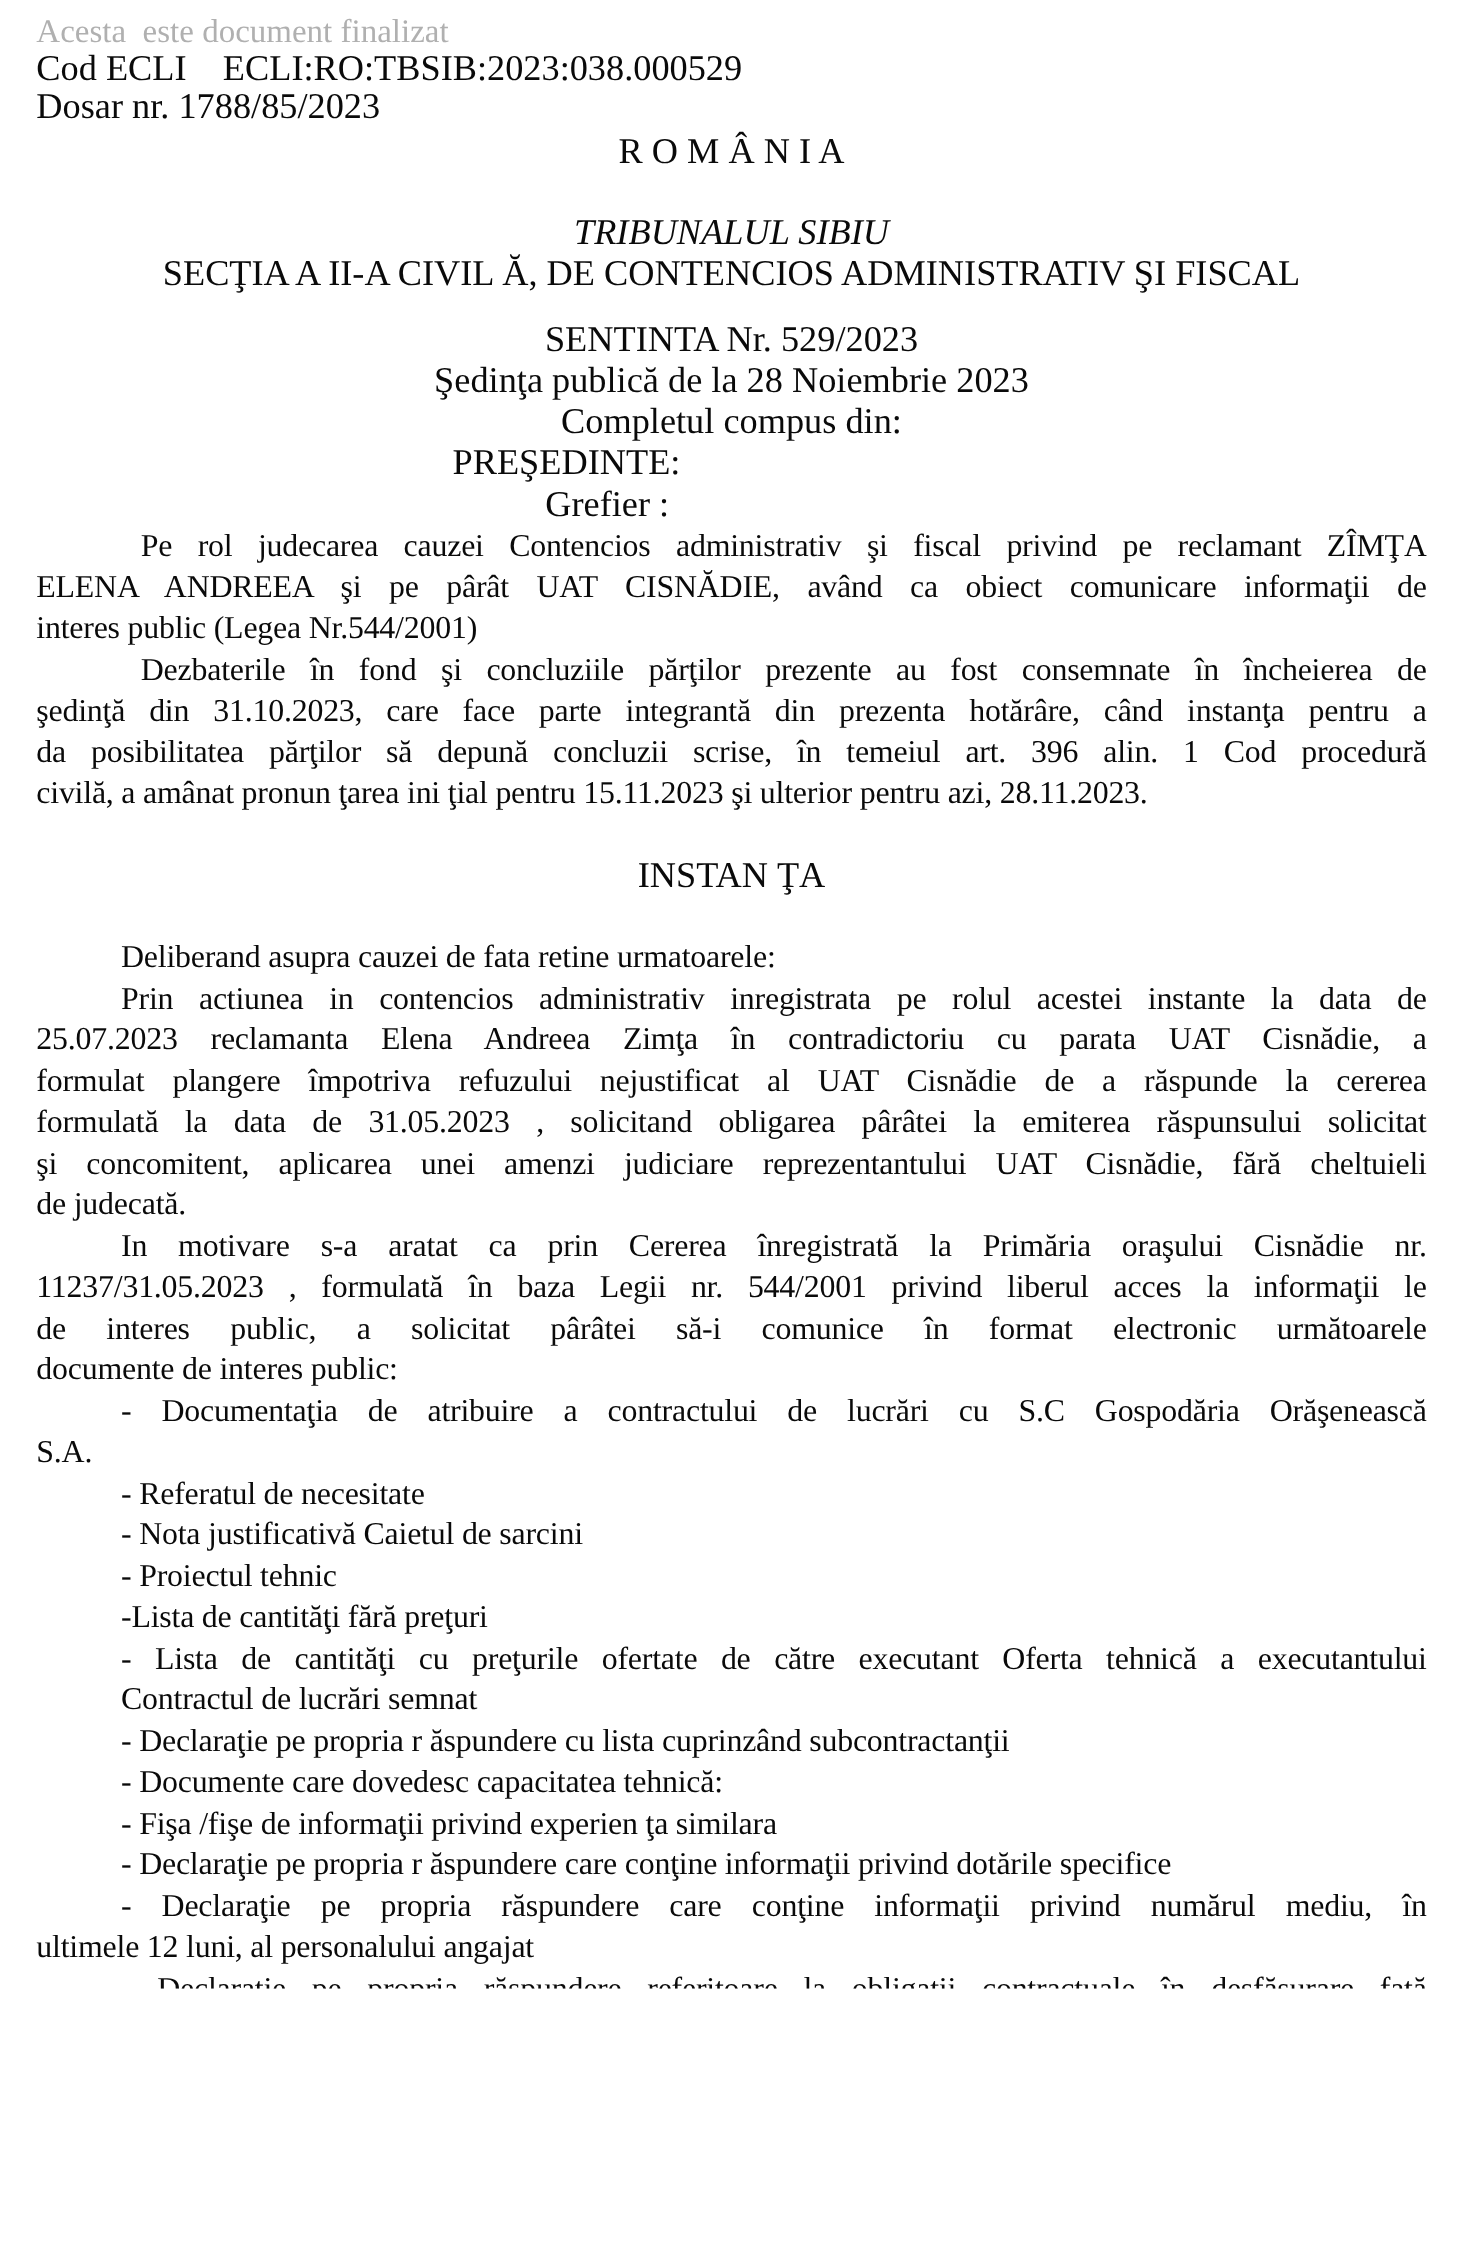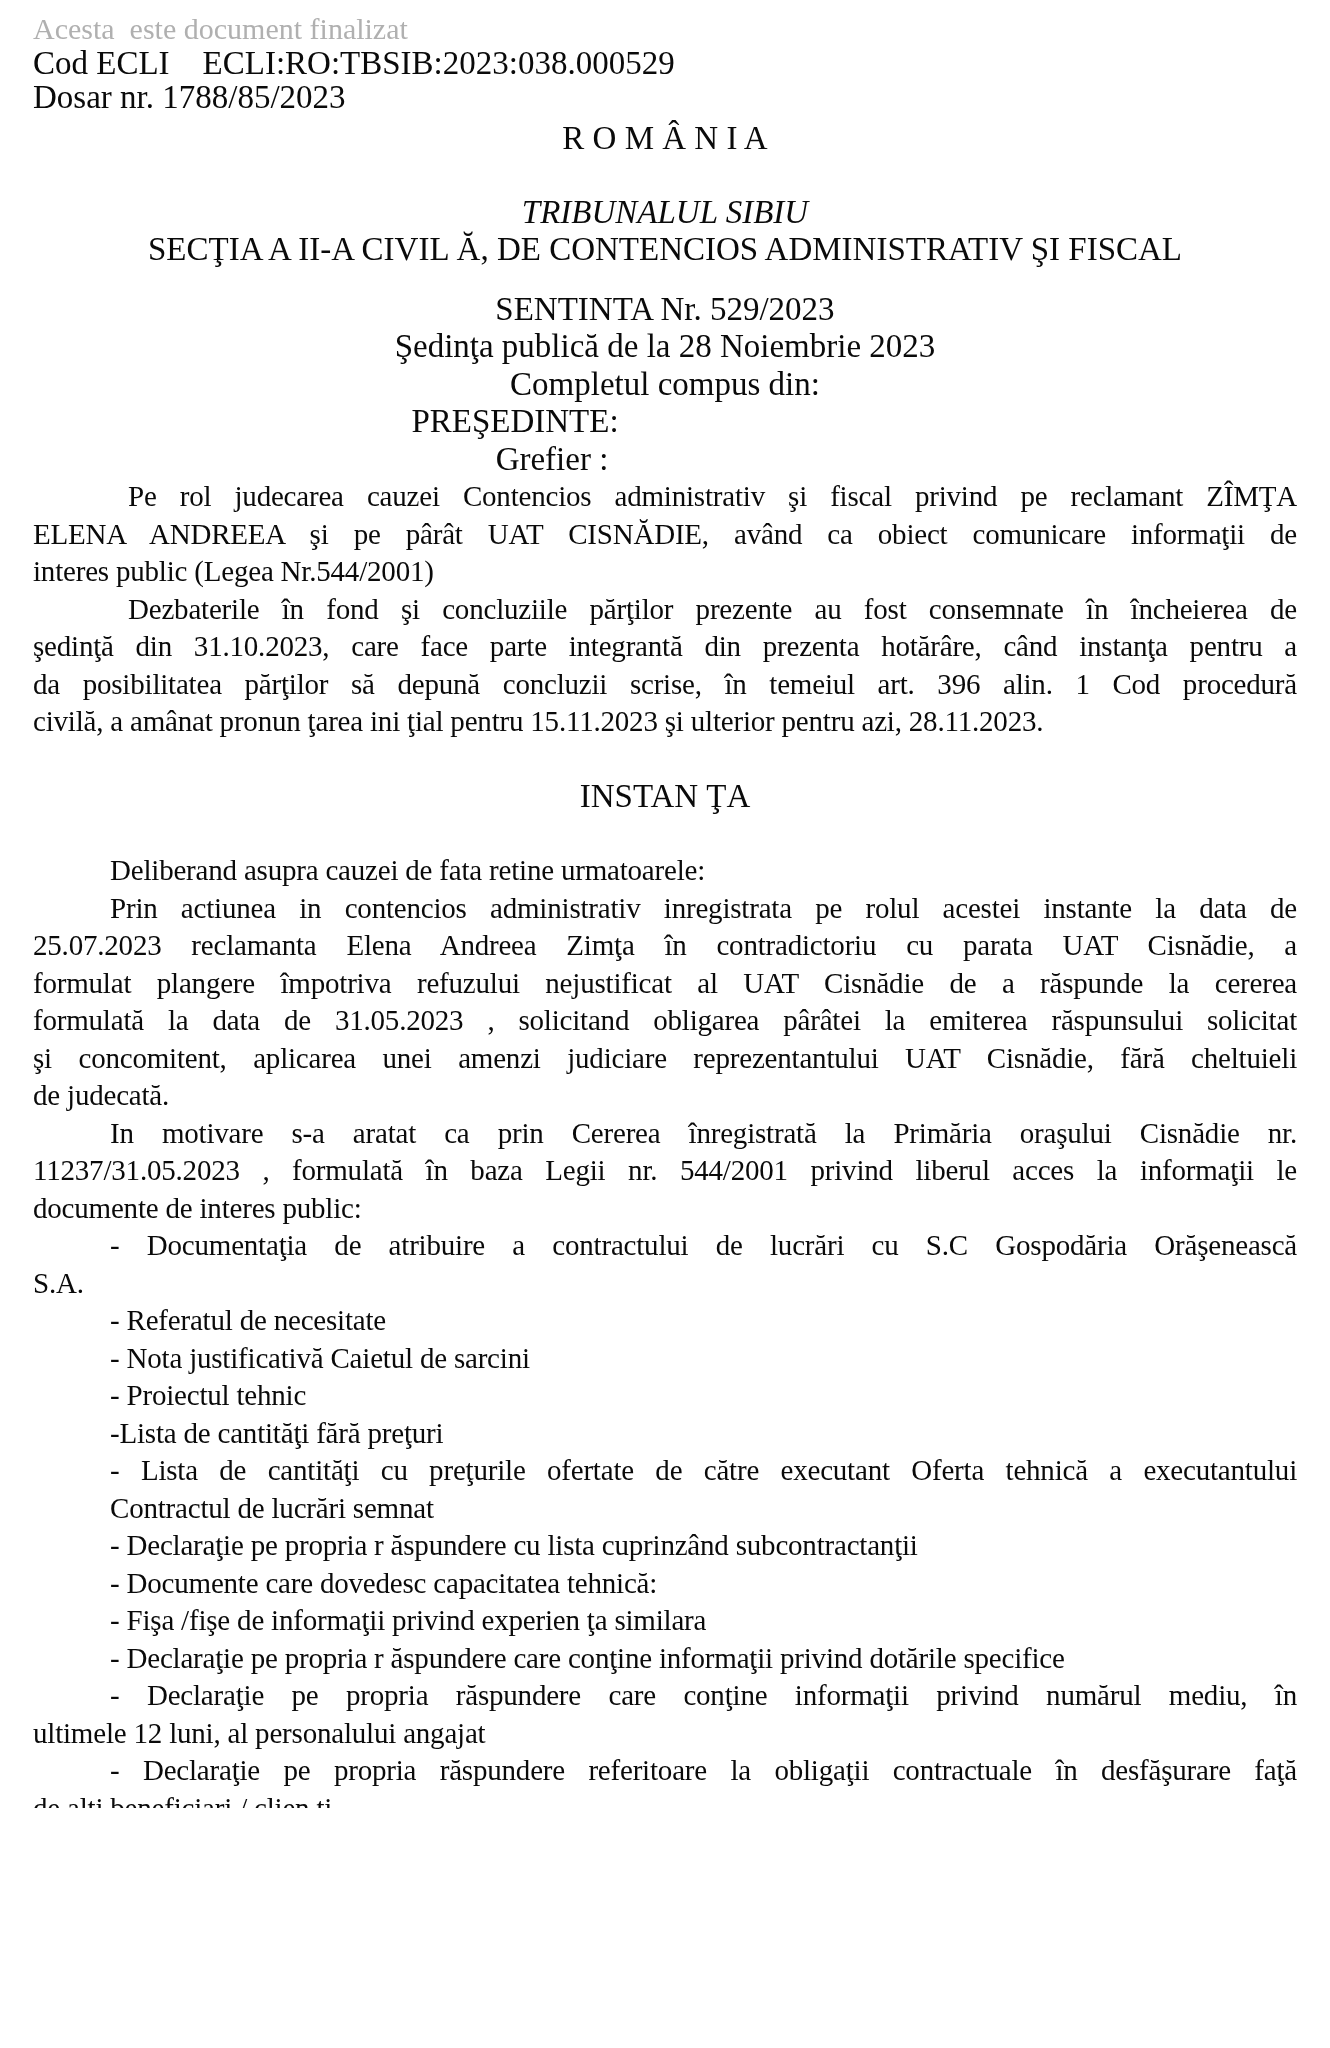--- a/index.html
+++ b/index.html
@@ -75,20 +75,21 @@
     <span class="ln fj">25.07.2023 reclamanta Elena Andreea Zimţa în contradictoriu cu parata UAT Cisnădie, a</span>
     <span class="ln fj">formulat plangere împotriva refuzului nejustificat al UAT Cisnădie de a răspunde la cererea</span>
     <span class="ln fj">formulată la data de 31.05.2023 , solicitand obligarea pârâtei la emiterea răspunsului solicitat</span>
     <span class="ln fj">şi concomitent, aplicarea unei amenzi judiciare reprezentantului UAT Cisnădie, fără cheltuieli</span>
     <span class="ln">de judecată.</span>
   </p>
 
   <p class="para">
     <span class="ln fj ind">In motivare s-a aratat ca prin Cererea înregistrată la Primăria oraşului Cisnădie nr.</span>
     <span class="ln fj">11237/31.05.2023 , formulată în baza Legii nr. 544/2001 privind liberul acces la informaţii le</span>
+    <span class="ln fj">de interes public, a solicitat pârâtei să-i comunice în format electronic următoarele</span>
     <span class="ln">documente de interes public:</span>
   </p>
 
   <p class="para">
     <span class="ln fj ind">- Documentaţia de atribuire a contractului de lucrări cu S.C Gospodăria Orăşenească</span>
     <span class="ln">S.A.</span>
   </p>
 
   <p class="para">
     <span class="ln ind">- Referatul de necesitate</span>

